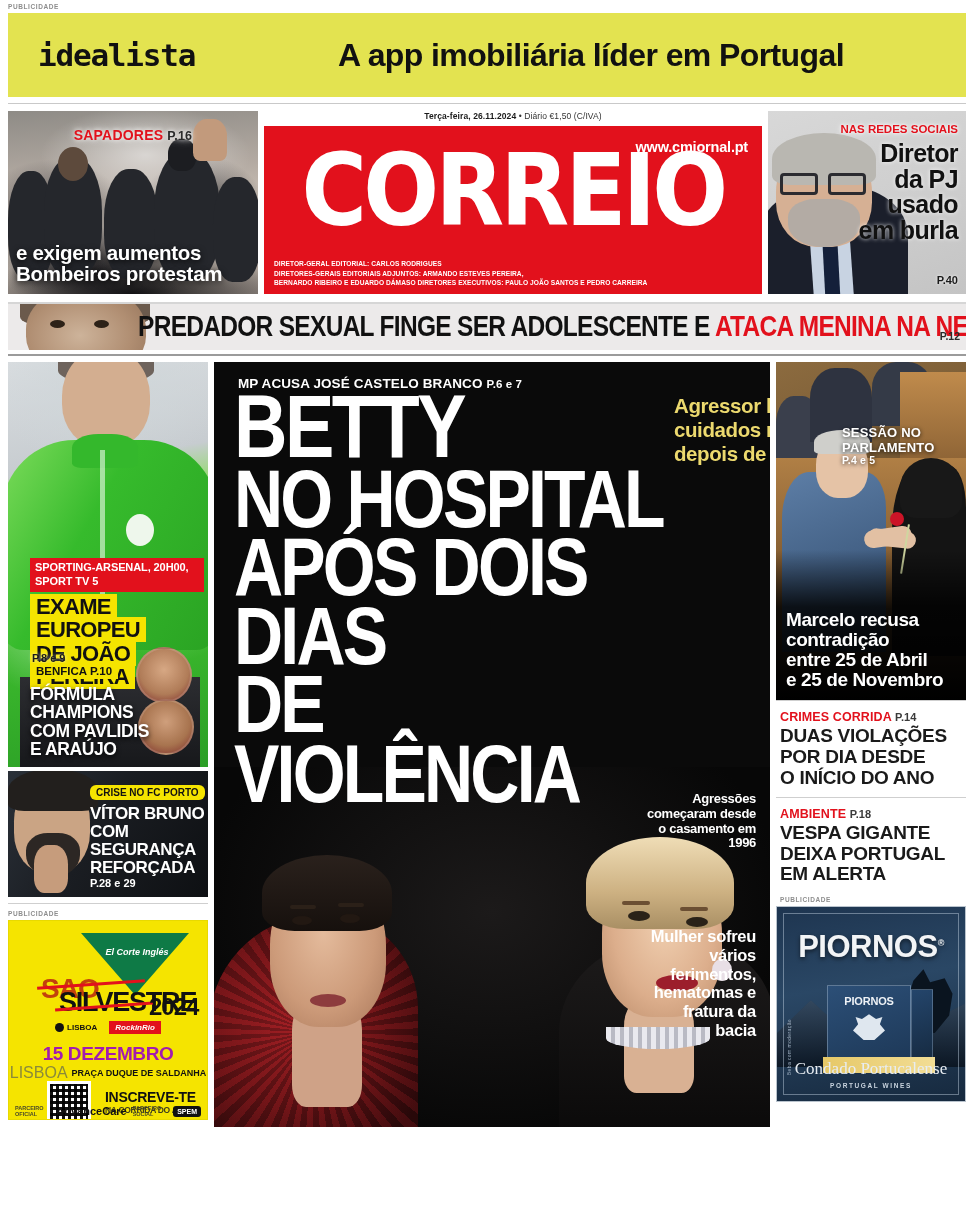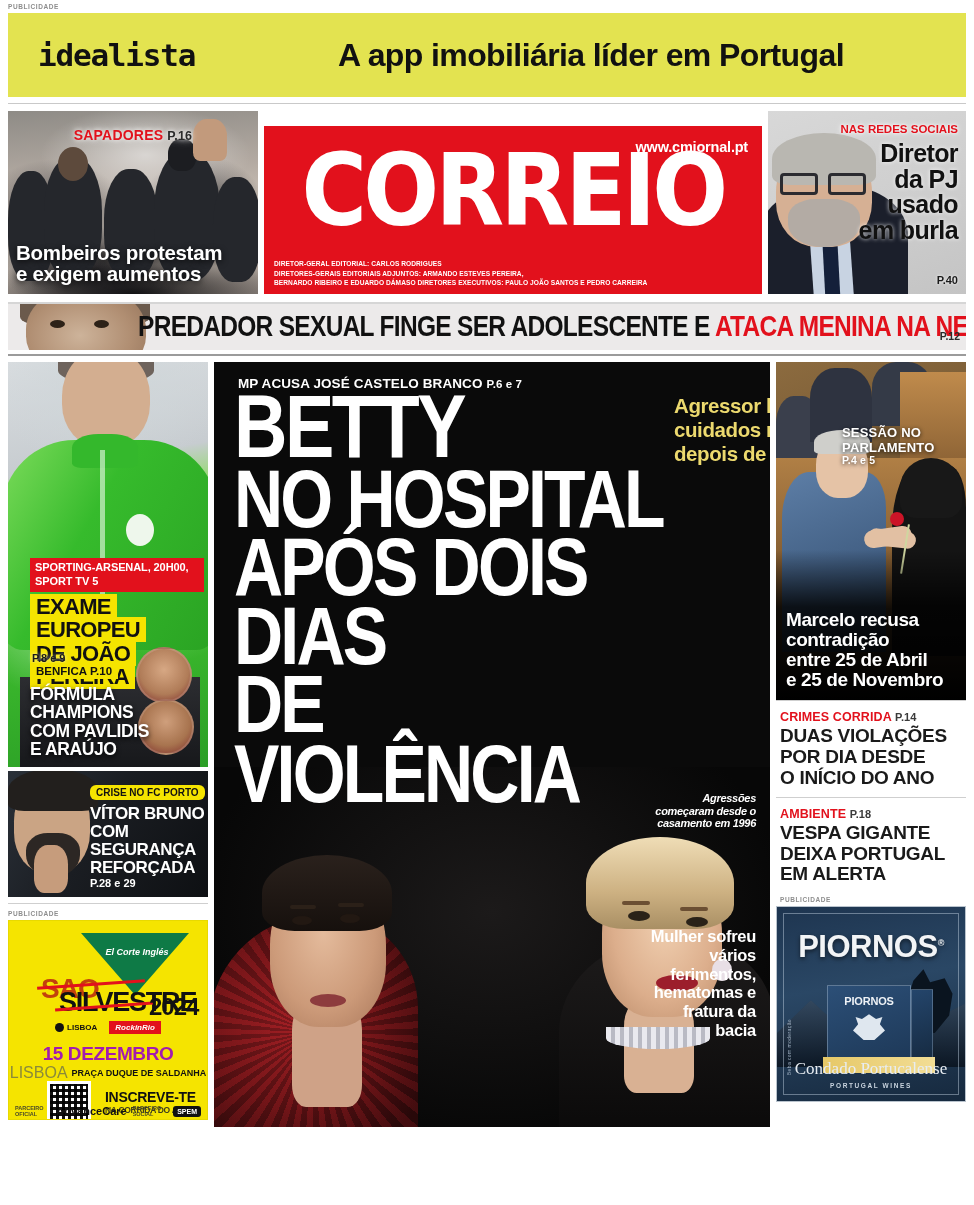--- a/index.html
+++ b/index.html
@@ -481,22 +481,22 @@
     transform-origin: left top;
   }
   .st-head .l2 { font-size: 68px; letter-spacing:-2.8px; }
   .st-sub {
     position:absolute; left:460px; top:32px; width:300px;
     color:#ecd96e; font-weight:800; font-size:20.5px; line-height:1.16;
     letter-spacing:-.4px;
   }
   .st-cap1 {
     position:absolute; right:14px; top:430px; width:110px;
-    text-align:right; color:#fff; font-weight:800; font-size:11px;
-    line-height:1.14; letter-spacing:-.3px;font-style:italic;
+    text-align:right; color:#fff; font-weight:800; font-size:13px;
+    line-height:1.14; letter-spacing:-.3px;
   }
   .st-cap2 {
     position:absolute; right:14px; top:565px; width:110px;
     text-align:right; color:#fff; font-weight:800; font-size:16.5px;
     line-height:1.14; letter-spacing:-.3px;
   }
 
   
   .photo {
     position:absolute; left:0; right:0; bottom:0; height: 360px;
@@ -733,26 +733,30 @@
       <div class="fig f3"></div>
       <div class="fig f4"></div>
       <div class="head-shape h4"></div>
       <div class="hand"></div>
       <div class="fig f5"></div>
       <div class="kicker-red">
         <span>SAPADORES</span>
         <span class="pg">P.16</span>
       </div>
       <div class="promo-left-title">
+        <div>e exigem aumentos</div>
         <div>Bombeiros protestam</div>
-        <div>e exigem aumentos</div>
       </div>
     </div>
 
     <div class="masthead-centre">
+      <div class="dateline">
+        <span>Terça-feira, 26.11.2024</span>
+        <span class="light">• Diário €1,50 (C/IVA)</span>
+      </div>
       <div class="logo-box">
         <div class="site">www.cmjornal.pt</div>
         <div class="correio">CORREIO</div>
         <div class="credits">
           <div>DIRETOR-GERAL EDITORIAL: CARLOS RODRIGUES</div>
           <div>DIRETORES-GERAIS EDITORIAIS ADJUNTOS: ARMANDO ESTEVES PEREIRA,</div>
           <div>BERNARDO RIBEIRO E EDUARDO DÁMASO  DIRETORES EXECUTIVOS: PAULO JOÃO SANTOS E PEDRO CARREIRA</div>
         </div>
       </div>
     </div>

